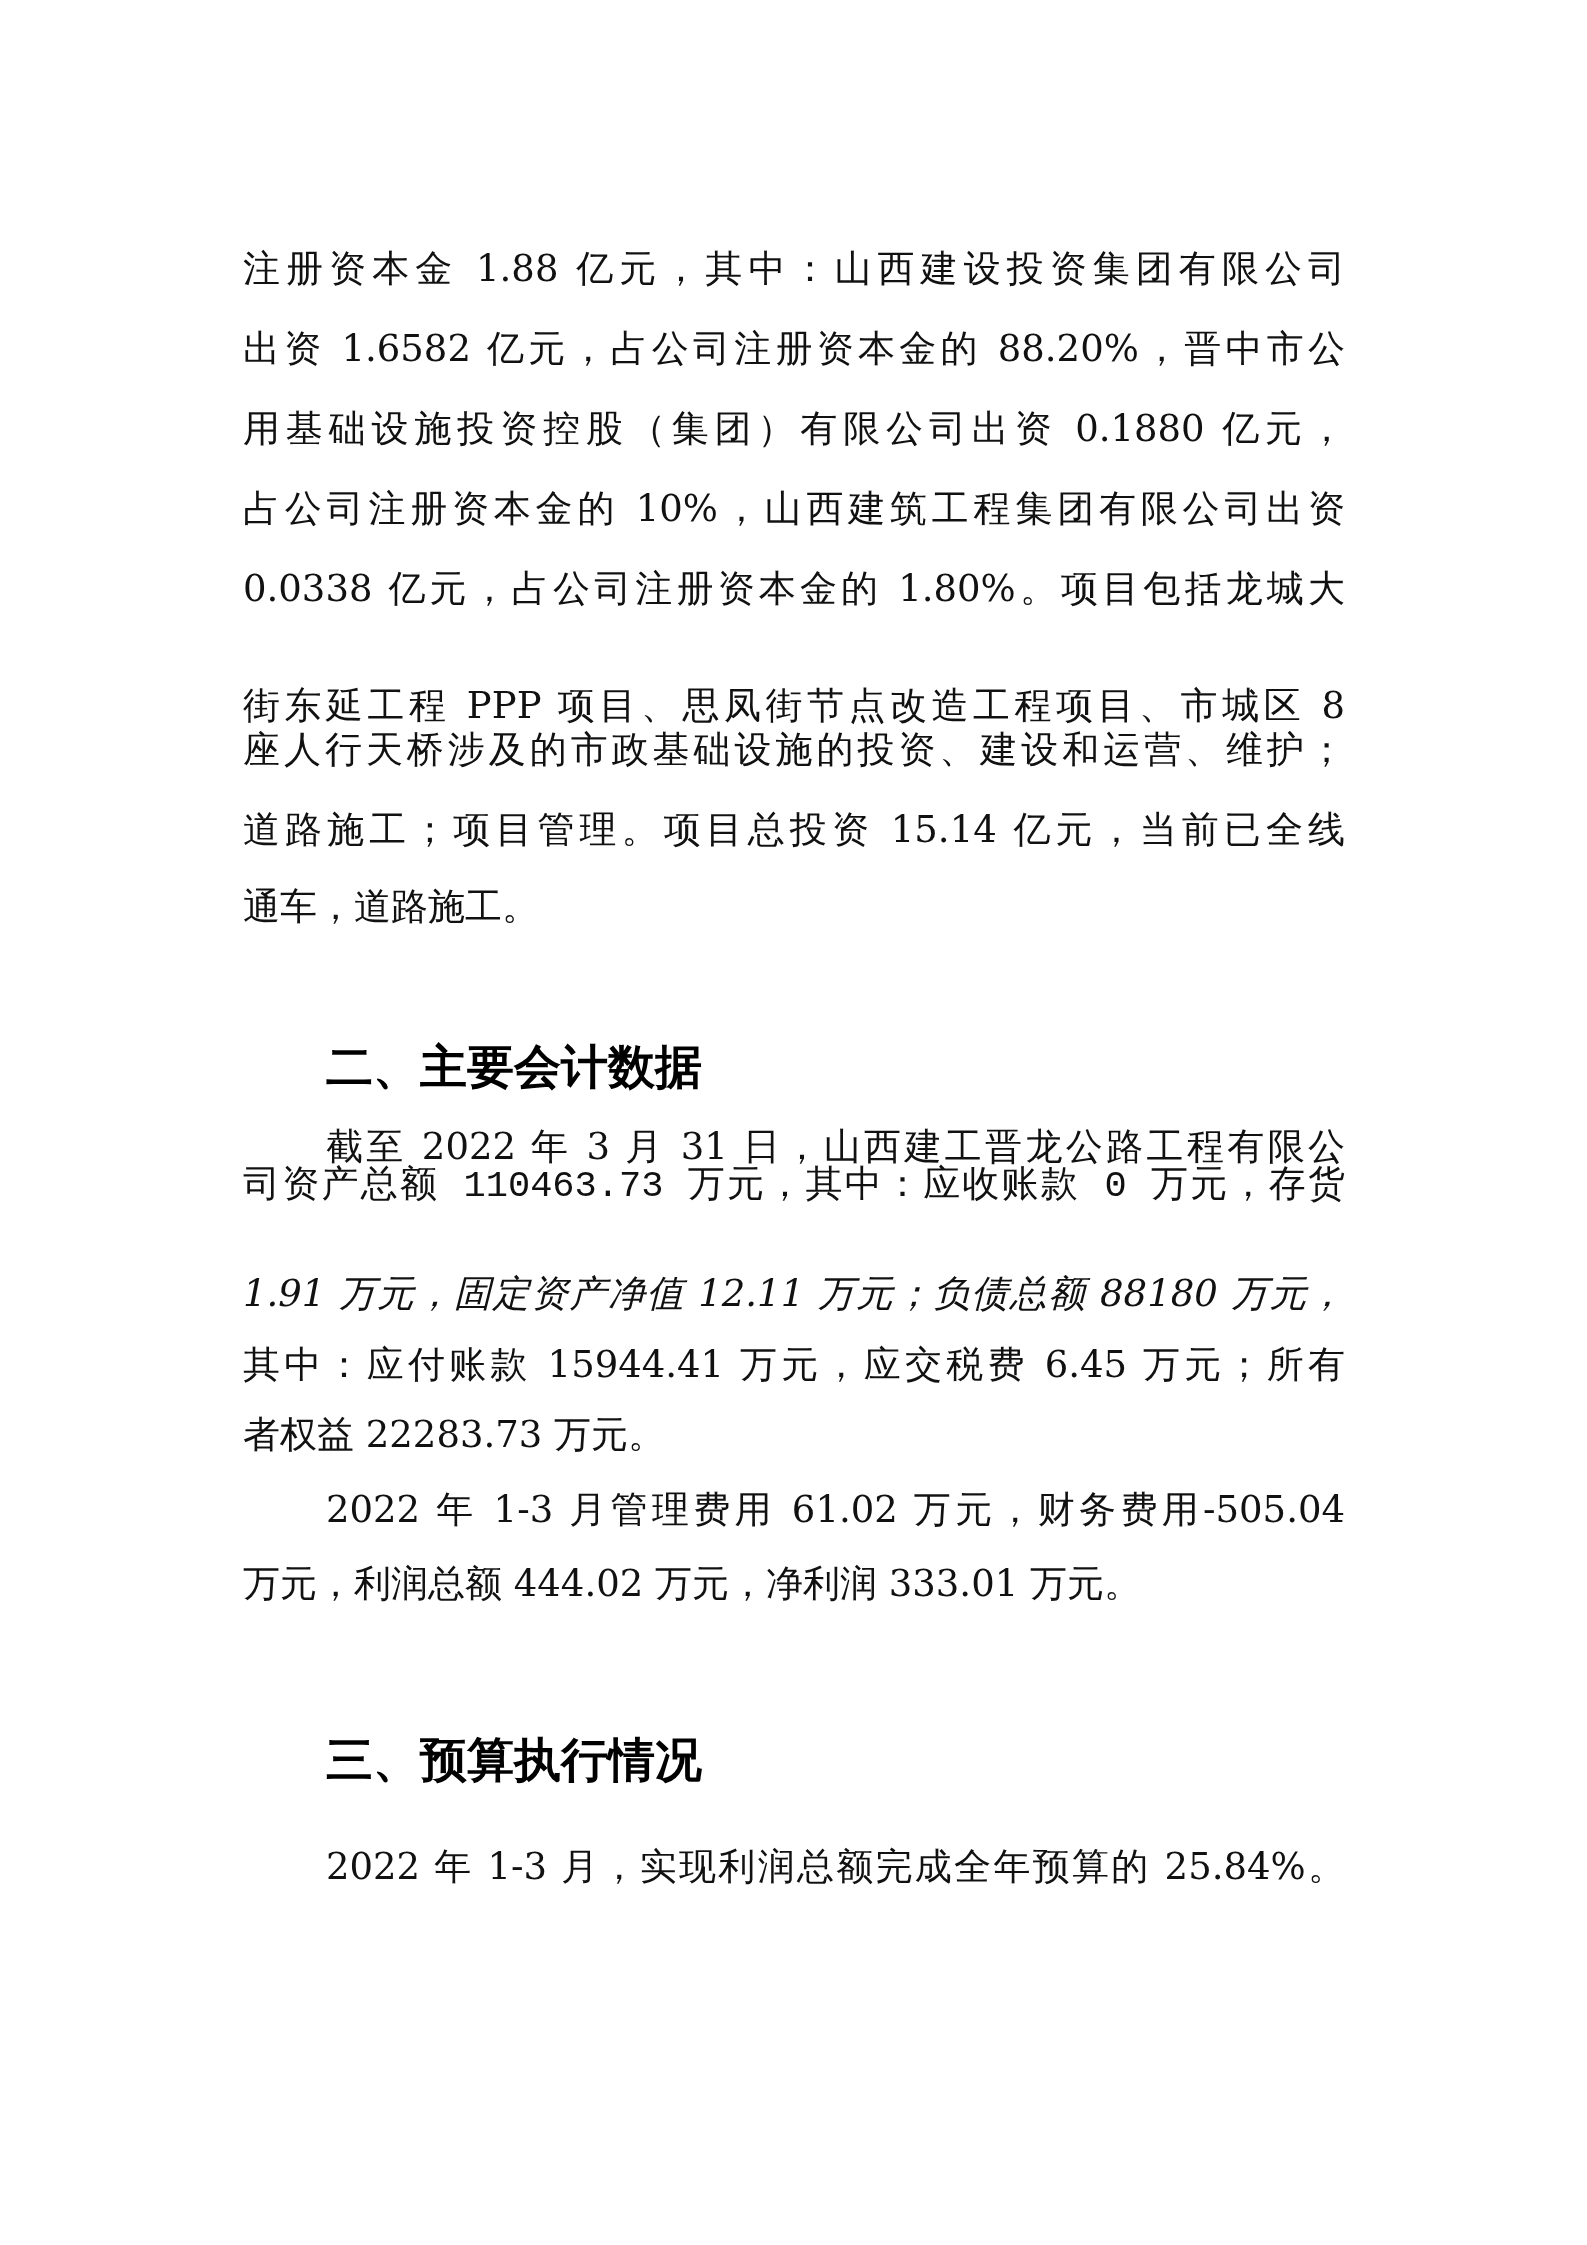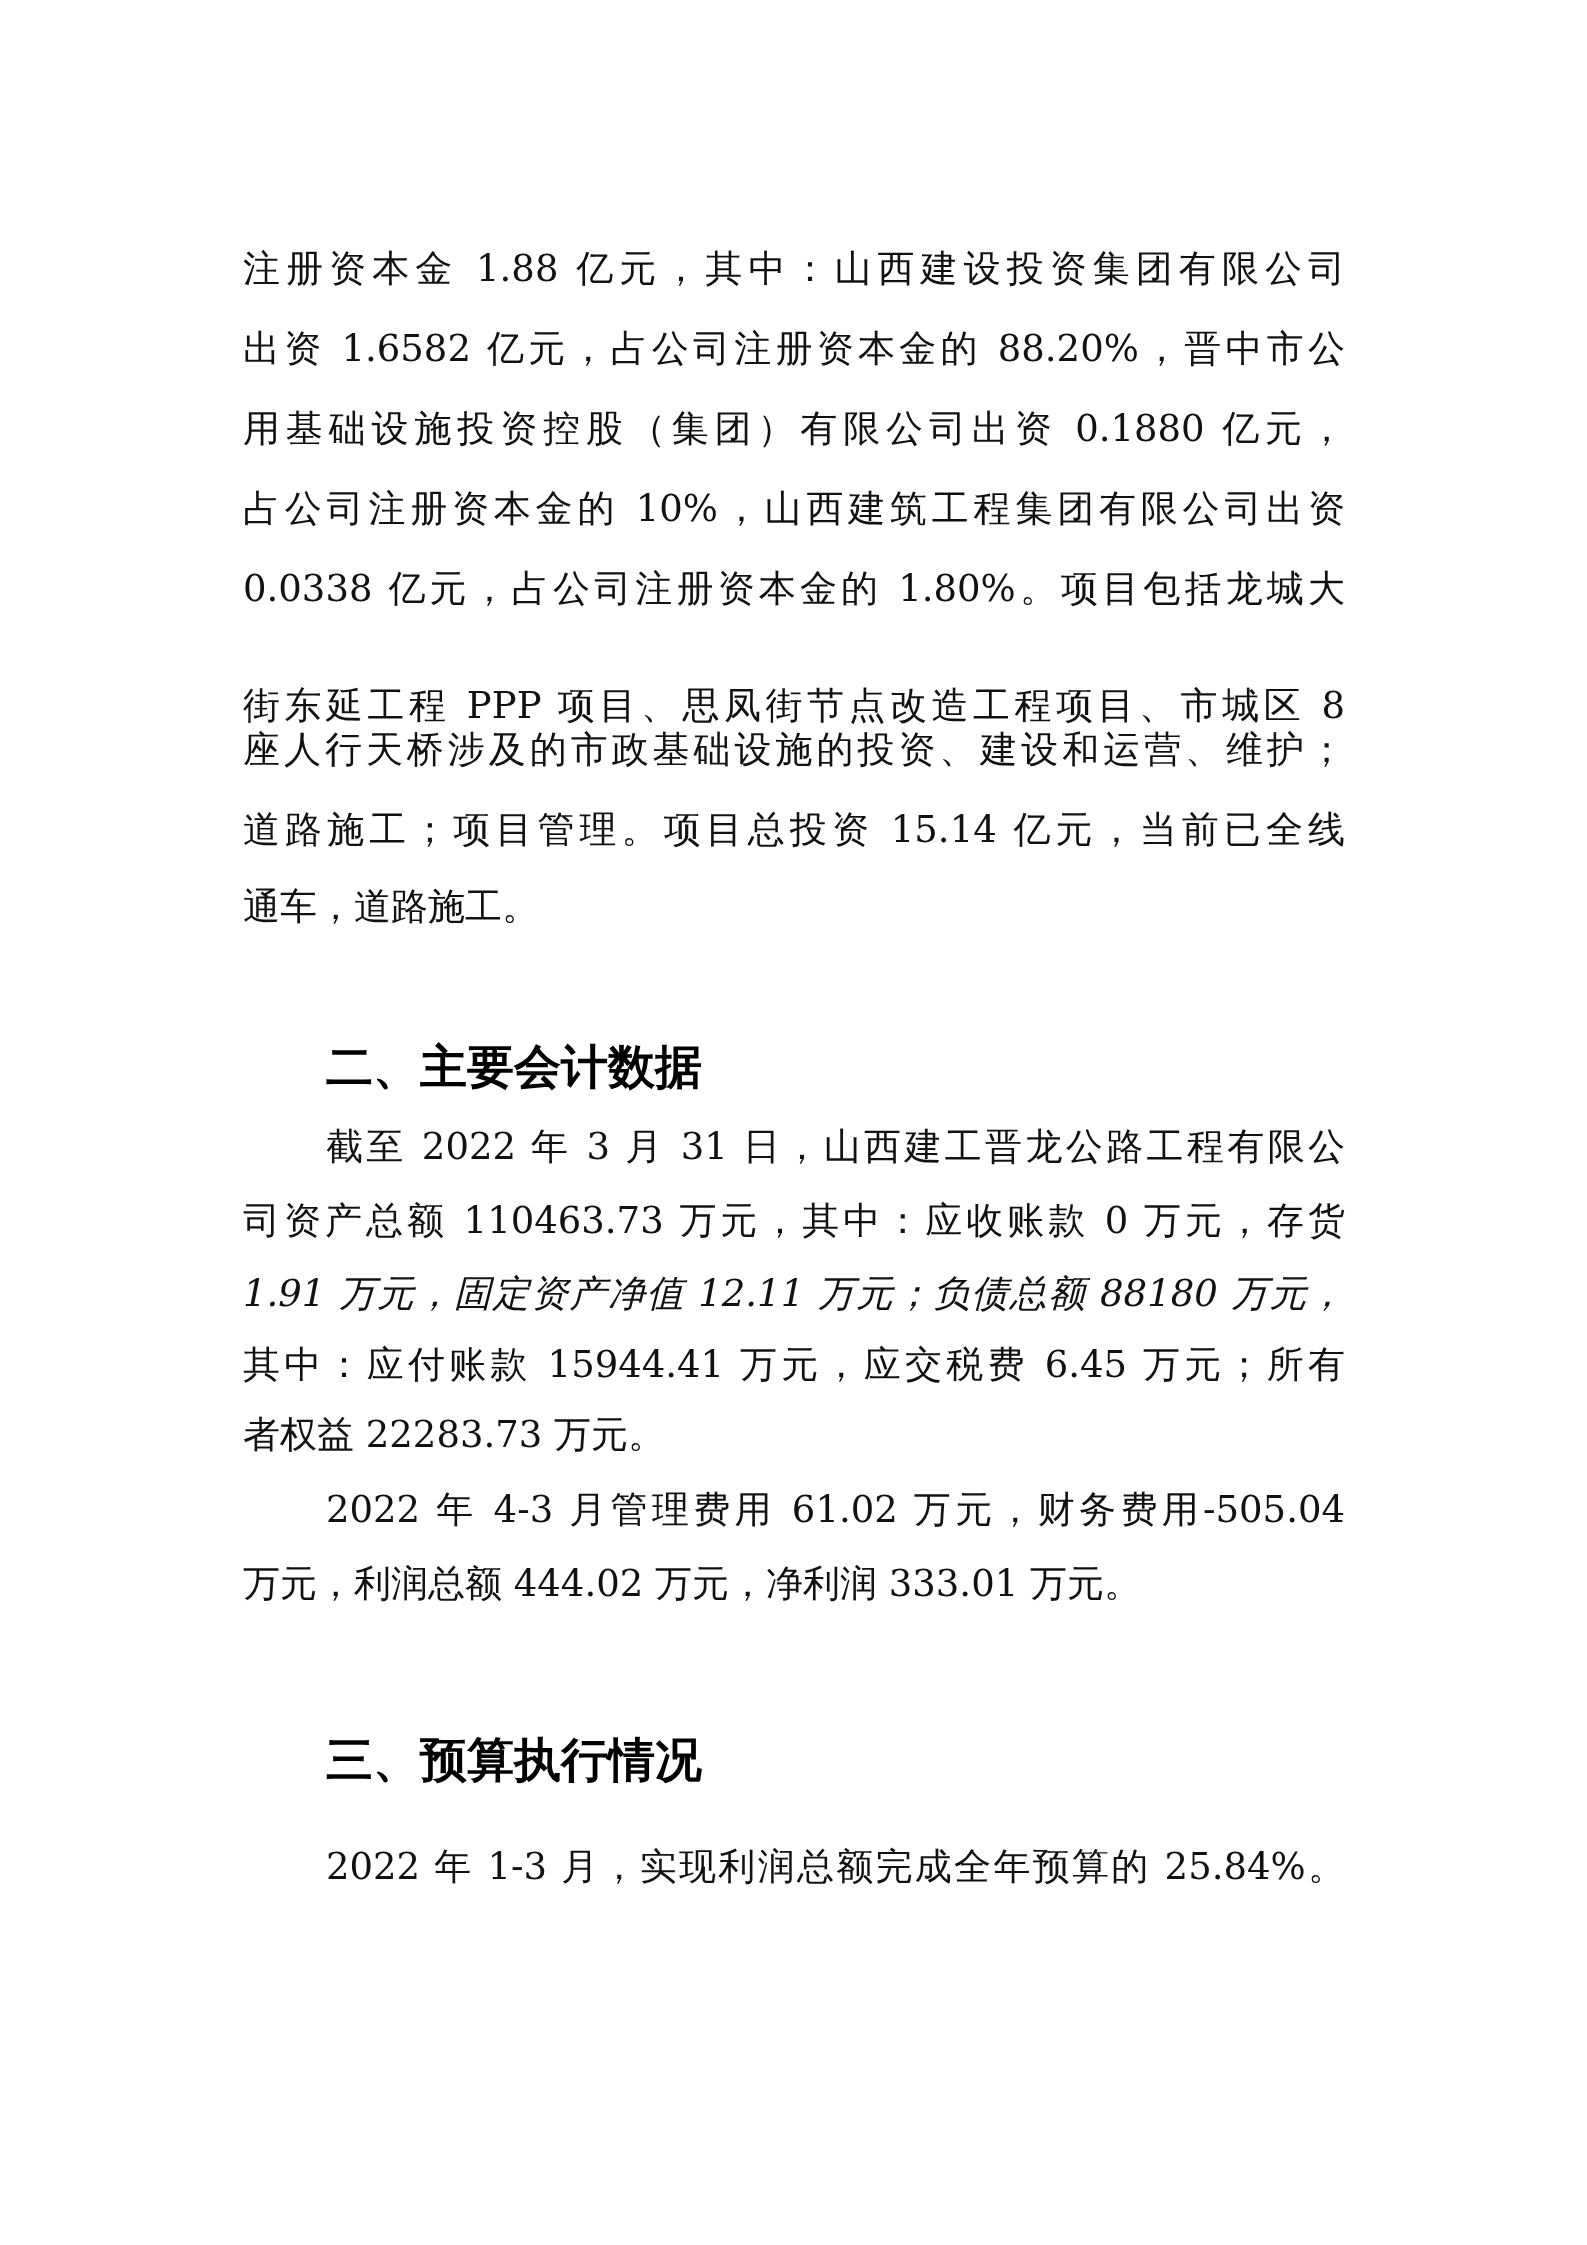--- a/index.html
+++ b/index.html
@@ -70,26 +70,26 @@
     <div class="line" style="top:657px;">街东延工程 PPP 项目、思凤街节点改造工程项目、市城区 8</div>
     <div class="line" style="top:701px;">座人行天桥涉及的市政基础设施的投资、建设和运营、维护；</div>
     <div class="line" style="top:781px;">道路施工；项目管理。项目总投资 15.14 亿元，当前已全线</div>
     <div class="line last" style="top:858px;">通车，道路施工。</div>
   </div>
 
   <div>
     <div class="heading" style="top:1018px;">二、主要会计数据</div>
 
     <div class="line indent" style="top:1098px;">截至 2022 年 3 月 31 日，山西建工晋龙公路工程有限公</div>
-    <div class="line" style="top:1172px;">司资产总额 110463.73 万元，其中：应收账款 0 万元，存货</div>
+    <div class="line" style="top:1137px;font-family:Liberation Mono, monospace;">司资产总额 110463.73 万元，其中：应收账款 0 万元，存货</div>
     <div class="line" style="top:1245px;font-style:italic;">1.91 万元，固定资产净值 12.11 万元；负债总额 88180 万元，</div>
     <div class="line" style="top:1316px;">其中：应付账款 15944.41 万元，应交税费 6.45 万元；所有</div>
     <div class="line last" style="top:1386px;">者权益 22283.73 万元。</div>
 
-    <div class="line indent" style="top:1461px;">2022 年 4-3 月管理费用 61.02 万元，财务费用-505.04</div>
+    <div class="line indent" style="top:1461px;">2022 年 1-3 月管理费用 61.02 万元，财务费用-505.04</div>
     <div class="line last" style="top:1535px;">万元，利润总额 444.02 万元，净利润 333.01 万元。</div>
   </div>
 
   <div>
     <div class="heading" style="top:1711px;">三、预算执行情况</div>
     <div class="line indent" style="top:1818px;">2022 年 1-3 月，实现利润总额完成全年预算的 25.84%。</div>
   </div>
 
 </div>
 

